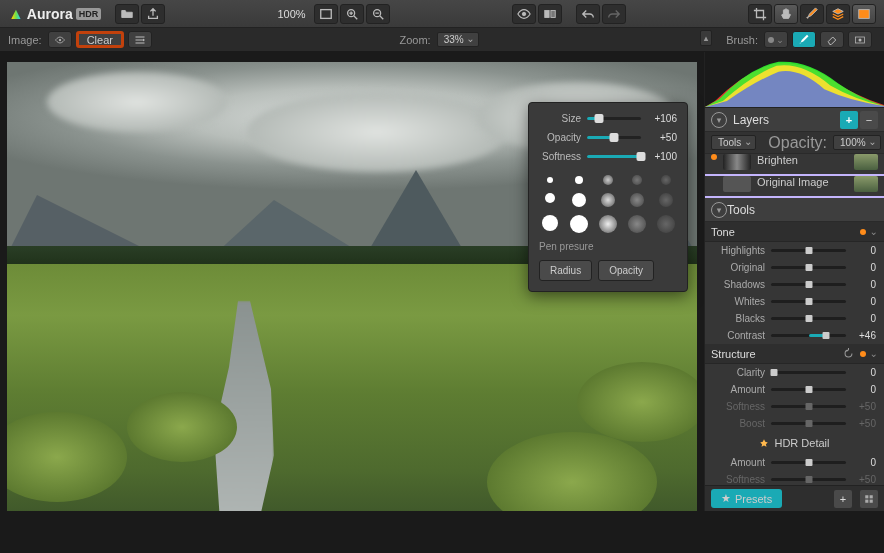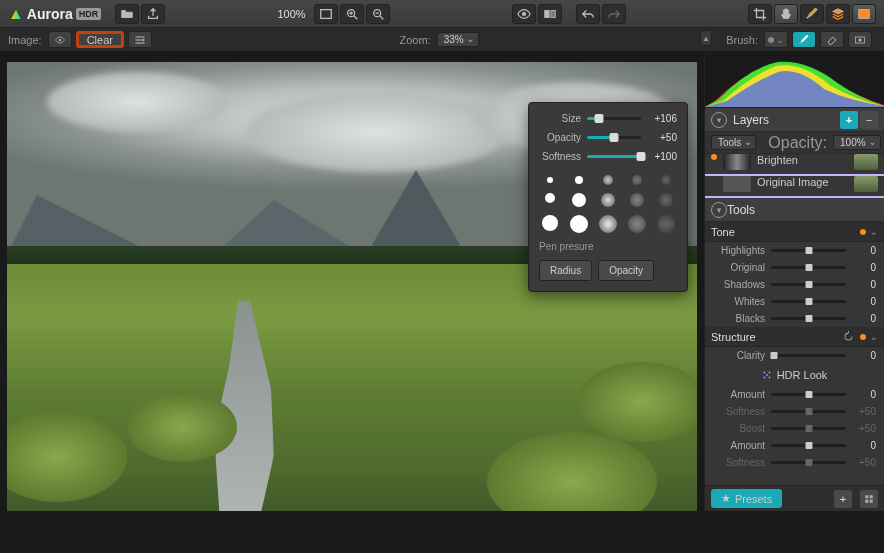--- a/index.html
+++ b/index.html
@@ -391,70 +391,74 @@
             </div>
             <span class="tv">0</span>
           </div>
           <div class="tool-row">
             <span class="tl">Blacks</span>
             <div class="mini-slider">
               <div class="mknob" style="left: 50%;"></div>
             </div>
             <span class="tv">0</span>
           </div>
+          <div class="tool-row">
+            <span class="tl">Contrast</span>
+            <div class="mini-slider">
+              <div class="mfill" style="left: 50%; right: 27%;"></div>
+              <div class="mknob" style="left: 73%;"></div>
+            </div>
+            <span class="tv">+46</span>
+          </div>
         </div>
 
       <div class="tool-sec-hdr">
         <span class="t">Structure</span>
         <svg width="11" height="11" viewBox="0 0 16 16" style="margin-right:6px">
             <path d="M8 3a5 5 0 105 5M8 3V0M8 3l-3 2" fill="none" stroke="#999" stroke-width="1.5"></path>
           </svg>
         <span class="dot-o"></span>
         <span class="chev">⌄</span>
       </div>
       <div class="tool-row">
         <span class="tl">Clarity</span>
         <div class="mini-slider">
             <div class="mknob" style="left:4%"></div>
           </div>
         <span class="tv">0</span>
       </div>
+      <div id="look-rows">
+          <div class="tool-row">
+            <span class="tl">Amount</span>
+            <div class="mini-slider">
+              <div class="mknob" style="left: 50%;"></div>
+            </div>
+            <span class="tv">0</span>
+          </div>
+          <div class="tool-row">
+            <span class="tl dim">Softness</span>
+            <div class="mini-slider">
+              <div class="mknob" style="left: 50%; background: rgb(102, 102, 102);"></div>
+            </div>
+            <span class="tv dim">+50</span>
+          </div>
+          <div class="tool-row">
+            <span class="tl dim">Boost</span>
+            <div class="mini-slider">
+              <div class="mknob" style="left: 50%; background: rgb(102, 102, 102);"></div>
+            </div>
+            <span class="tv dim">+50</span>
+          </div>
+        </div>
       <div class="sub-label">
         <svg class="sub-ico" viewBox="0 0 16 16">
-            <circle cx="4" cy="4" r="1.5" fill="#b288ff"></circle>
-            <circle cx="12" cy="4" r="1.5" fill="#b288ff"></circle>
-            <circle cx="4" cy="12" r="1.5" fill="#b288ff"></circle>
-            <circle cx="12" cy="12" r="1.5" fill="#b288ff"></circle>
-            <circle cx="8" cy="8" r="1.5" fill="#b288ff"></circle>
+            <path d="M8 2l2 4 4 1-3 3 1 4-4-2-4 2 1-4-3-3 4-1z" fill="#ffb84d"></path>
           </svg>
-        <span>HDR Look</span>
-      </div>
-      <div id="look-rows">
-          <div class="tool-row">
-            <span class="tl">Amount</span>
-            <div class="mini-slider">
-              <div class="mknob" style="left: 50%;"></div>
-            </div>
-            <span class="tv">0</span>
-          </div>
-          <div class="tool-row">
-            <span class="tl dim">Softness</span>
-            <div class="mini-slider">
-              <div class="mknob" style="left: 50%; background: rgb(102, 102, 102);"></div>
-            </div>
-            <span class="tv dim">+50</span>
-          </div>
-          <div class="tool-row">
-            <span class="tl dim">Boost</span>
-            <div class="mini-slider">
-              <div class="mknob" style="left: 50%; background: rgb(102, 102, 102);"></div>
-            </div>
-            <span class="tv dim">+50</span>
-          </div>
-        </div>
+        <span>HDR Detail</span>
+      </div>
       <div id="detail-rows">
           <div class="tool-row">
             <span class="tl">Amount</span>
             <div class="mini-slider">
               <div class="mknob" style="left: 50%;"></div>
             </div>
             <span class="tv">0</span>
           </div>
           <div class="tool-row">
             <span class="tl dim">Softness</span>

